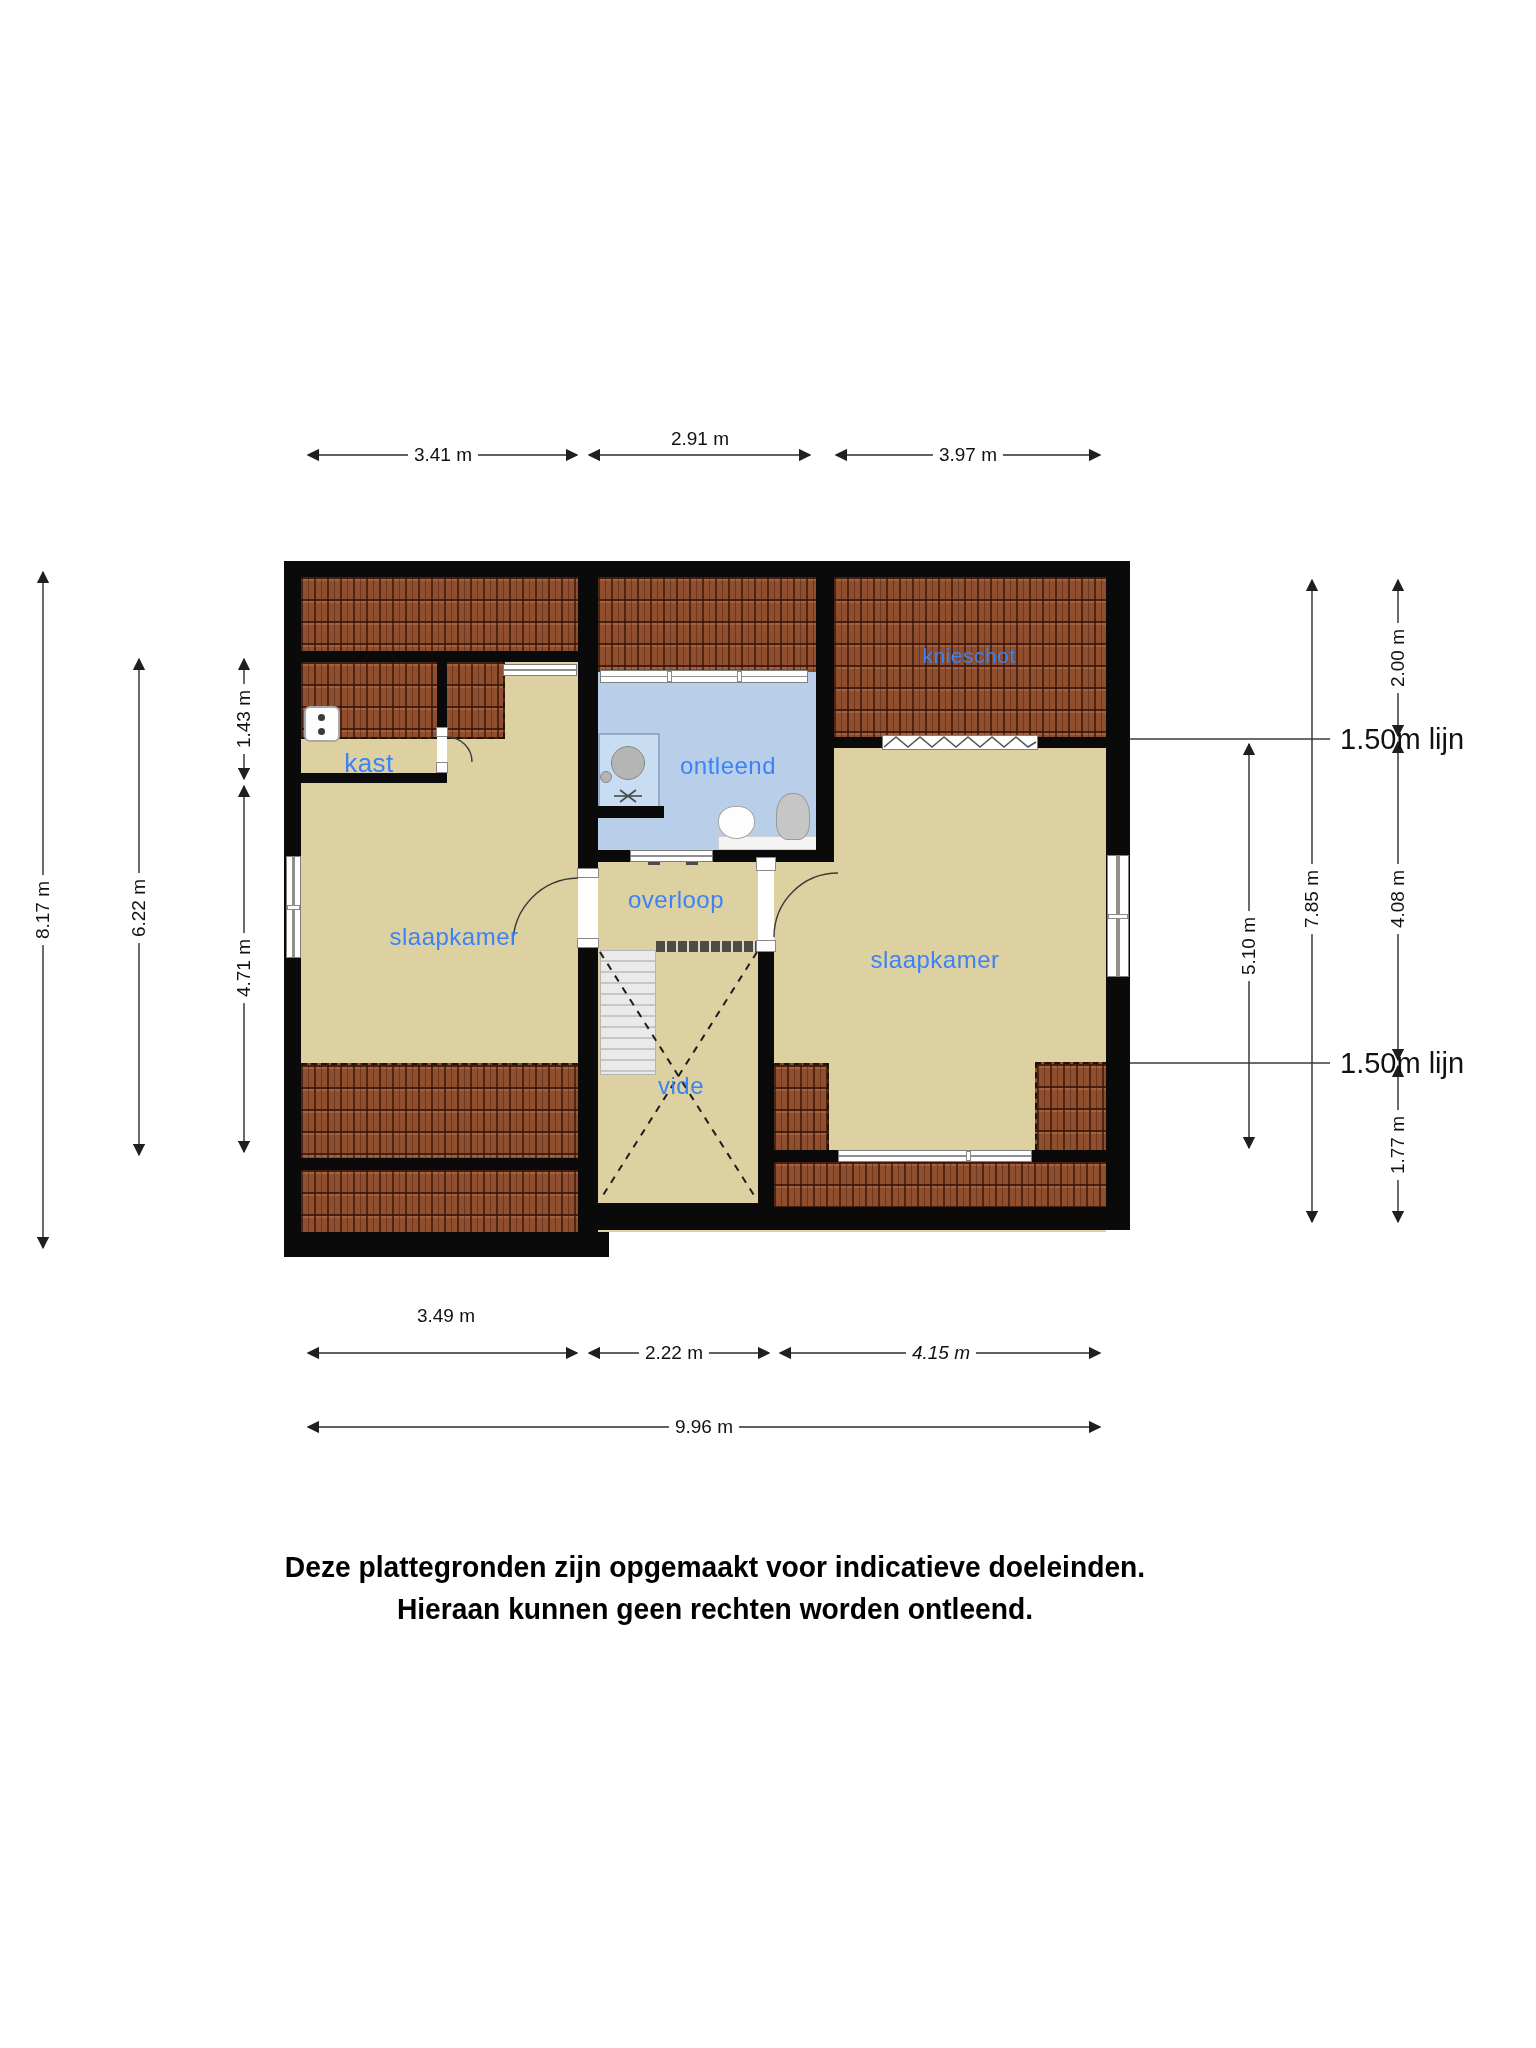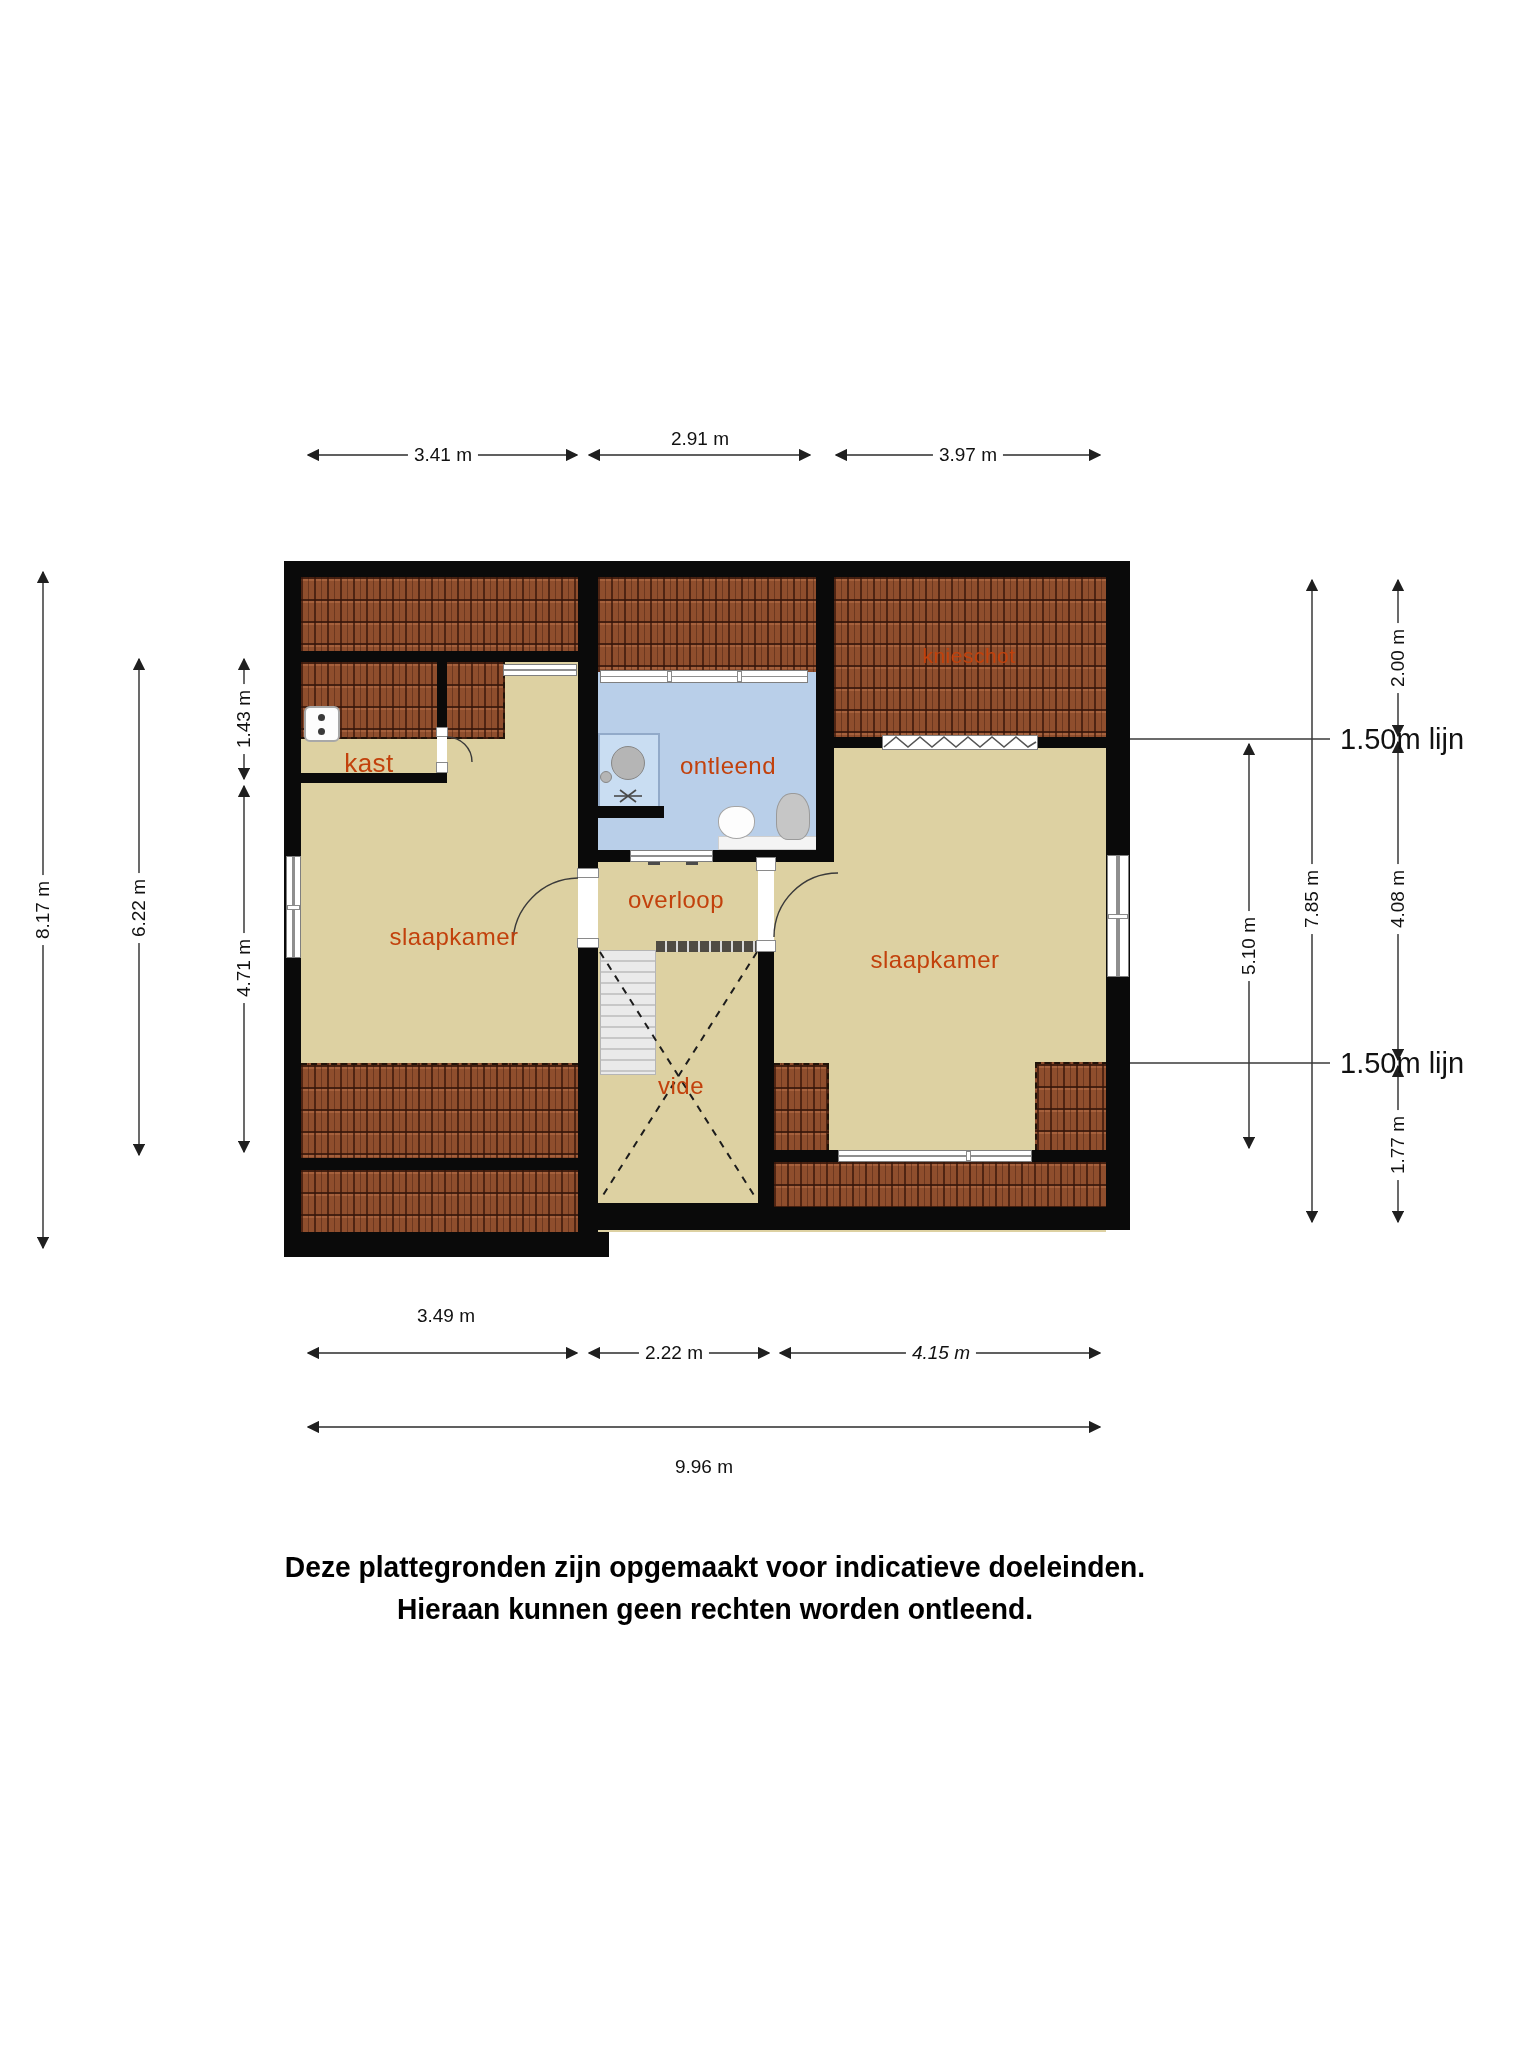--- a/index.html
+++ b/index.html
@@ -18,21 +18,21 @@
   .dash-b{border-bottom:2px dashed #211309;}
   .dash-t{border-top:2px dashed #211309;}
   .dash-r{border-right:2px dashed #211309;}
   .dash-l{border-left:2px dashed #211309;}
   .win{position:absolute;background:#ffffff;border:1px solid #7f7f7f;box-sizing:border-box;}
   .win-h{background:linear-gradient(180deg,#fff 0 42%,#8f8f8f 42% 58%,#fff 58% 100%);}
   .win-v{background:linear-gradient(90deg,#fff 0 42%,#8f8f8f 42% 58%,#fff 58% 100%);}
   .mull-v{position:absolute;top:0;bottom:0;width:5px;background:#fff;border:1px solid #8a8a8a;box-sizing:border-box;}
   .mull-h{position:absolute;left:0;right:0;height:5px;background:#fff;border:1px solid #8a8a8a;box-sizing:border-box;}
   .jamb{position:absolute;background:#fff;border:1px solid #8a8a8a;box-sizing:border-box;}
-  .room-label{position:absolute;color:#c2410c;font-size:24px;transform:translate(-50%,-50%);
+  .room-label{position:absolute;color:#3b82f6;font-size:24px;transform:translate(-50%,-50%);
               white-space:nowrap;z-index:9;letter-spacing:.5px;}
   .dim-label{position:absolute;color:#111;font-size:19px;background:#fff;padding:0 6px;
              transform:translate(-50%,-50%);white-space:nowrap;z-index:9;}
   .dim-label.vert{transform:translate(-50%,-50%) rotate(-90deg);}
   .line-label{position:absolute;color:#111;font-size:29px;transform:translate(0,-50%);
               white-space:nowrap;z-index:9;}
   .stairs{position:absolute;background:#e0e0e0;
     background-image:repeating-linear-gradient(180deg,#eaeaea 0 9px,#c7c7c7 9px 11px);
     border:1px solid #b5b5b5;box-sizing:border-box;}
   .railing{position:absolute;background:#4f4b43;
@@ -191,21 +191,21 @@
   <div class="room-label" style="left:935px;top:960px;">slaapkamer</div>
   <div class="room-label" style="left:969px;top:656px;font-size:21px;">knieschot</div>
 
   <div class="dim-label" style="left:443px;top:455px;">3.41 m</div>
   <div class="dim-label" style="left:700px;top:439px;">2.91 m</div>
   <div class="dim-label" style="left:968px;top:455px;">3.97 m</div>
 
   <div class="dim-label" style="left:446px;top:1316px;">3.49 m</div>
   <div class="dim-label" style="left:674px;top:1353px;">2.22 m</div>
   <div class="dim-label" style="left:941px;top:1353px;font-style:italic;">4.15 m</div>
-  <div class="dim-label" style="left:704px;top:1427px;margin-top:40px;">9.96 m</div>
+  <div class="dim-label" style="left:704px;top:1427px;">9.96 m</div>
 
   <div class="dim-label vert" style="left:43px;top:910px;">8.17 m</div>
   <div class="dim-label vert" style="left:139px;top:908px;">6.22 m</div>
   <div class="dim-label vert" style="left:244px;top:719px;">1.43 m</div>
   <div class="dim-label vert" style="left:244px;top:968px;">4.71 m</div>
 
   <div class="dim-label vert" style="left:1249px;top:946px;">5.10 m</div>
   <div class="dim-label vert" style="left:1312px;top:899px;">7.85 m</div>
   <div class="dim-label vert" style="left:1398px;top:658px;">2.00 m</div>
   <div class="dim-label vert" style="left:1398px;top:899px;">4.08 m</div>

